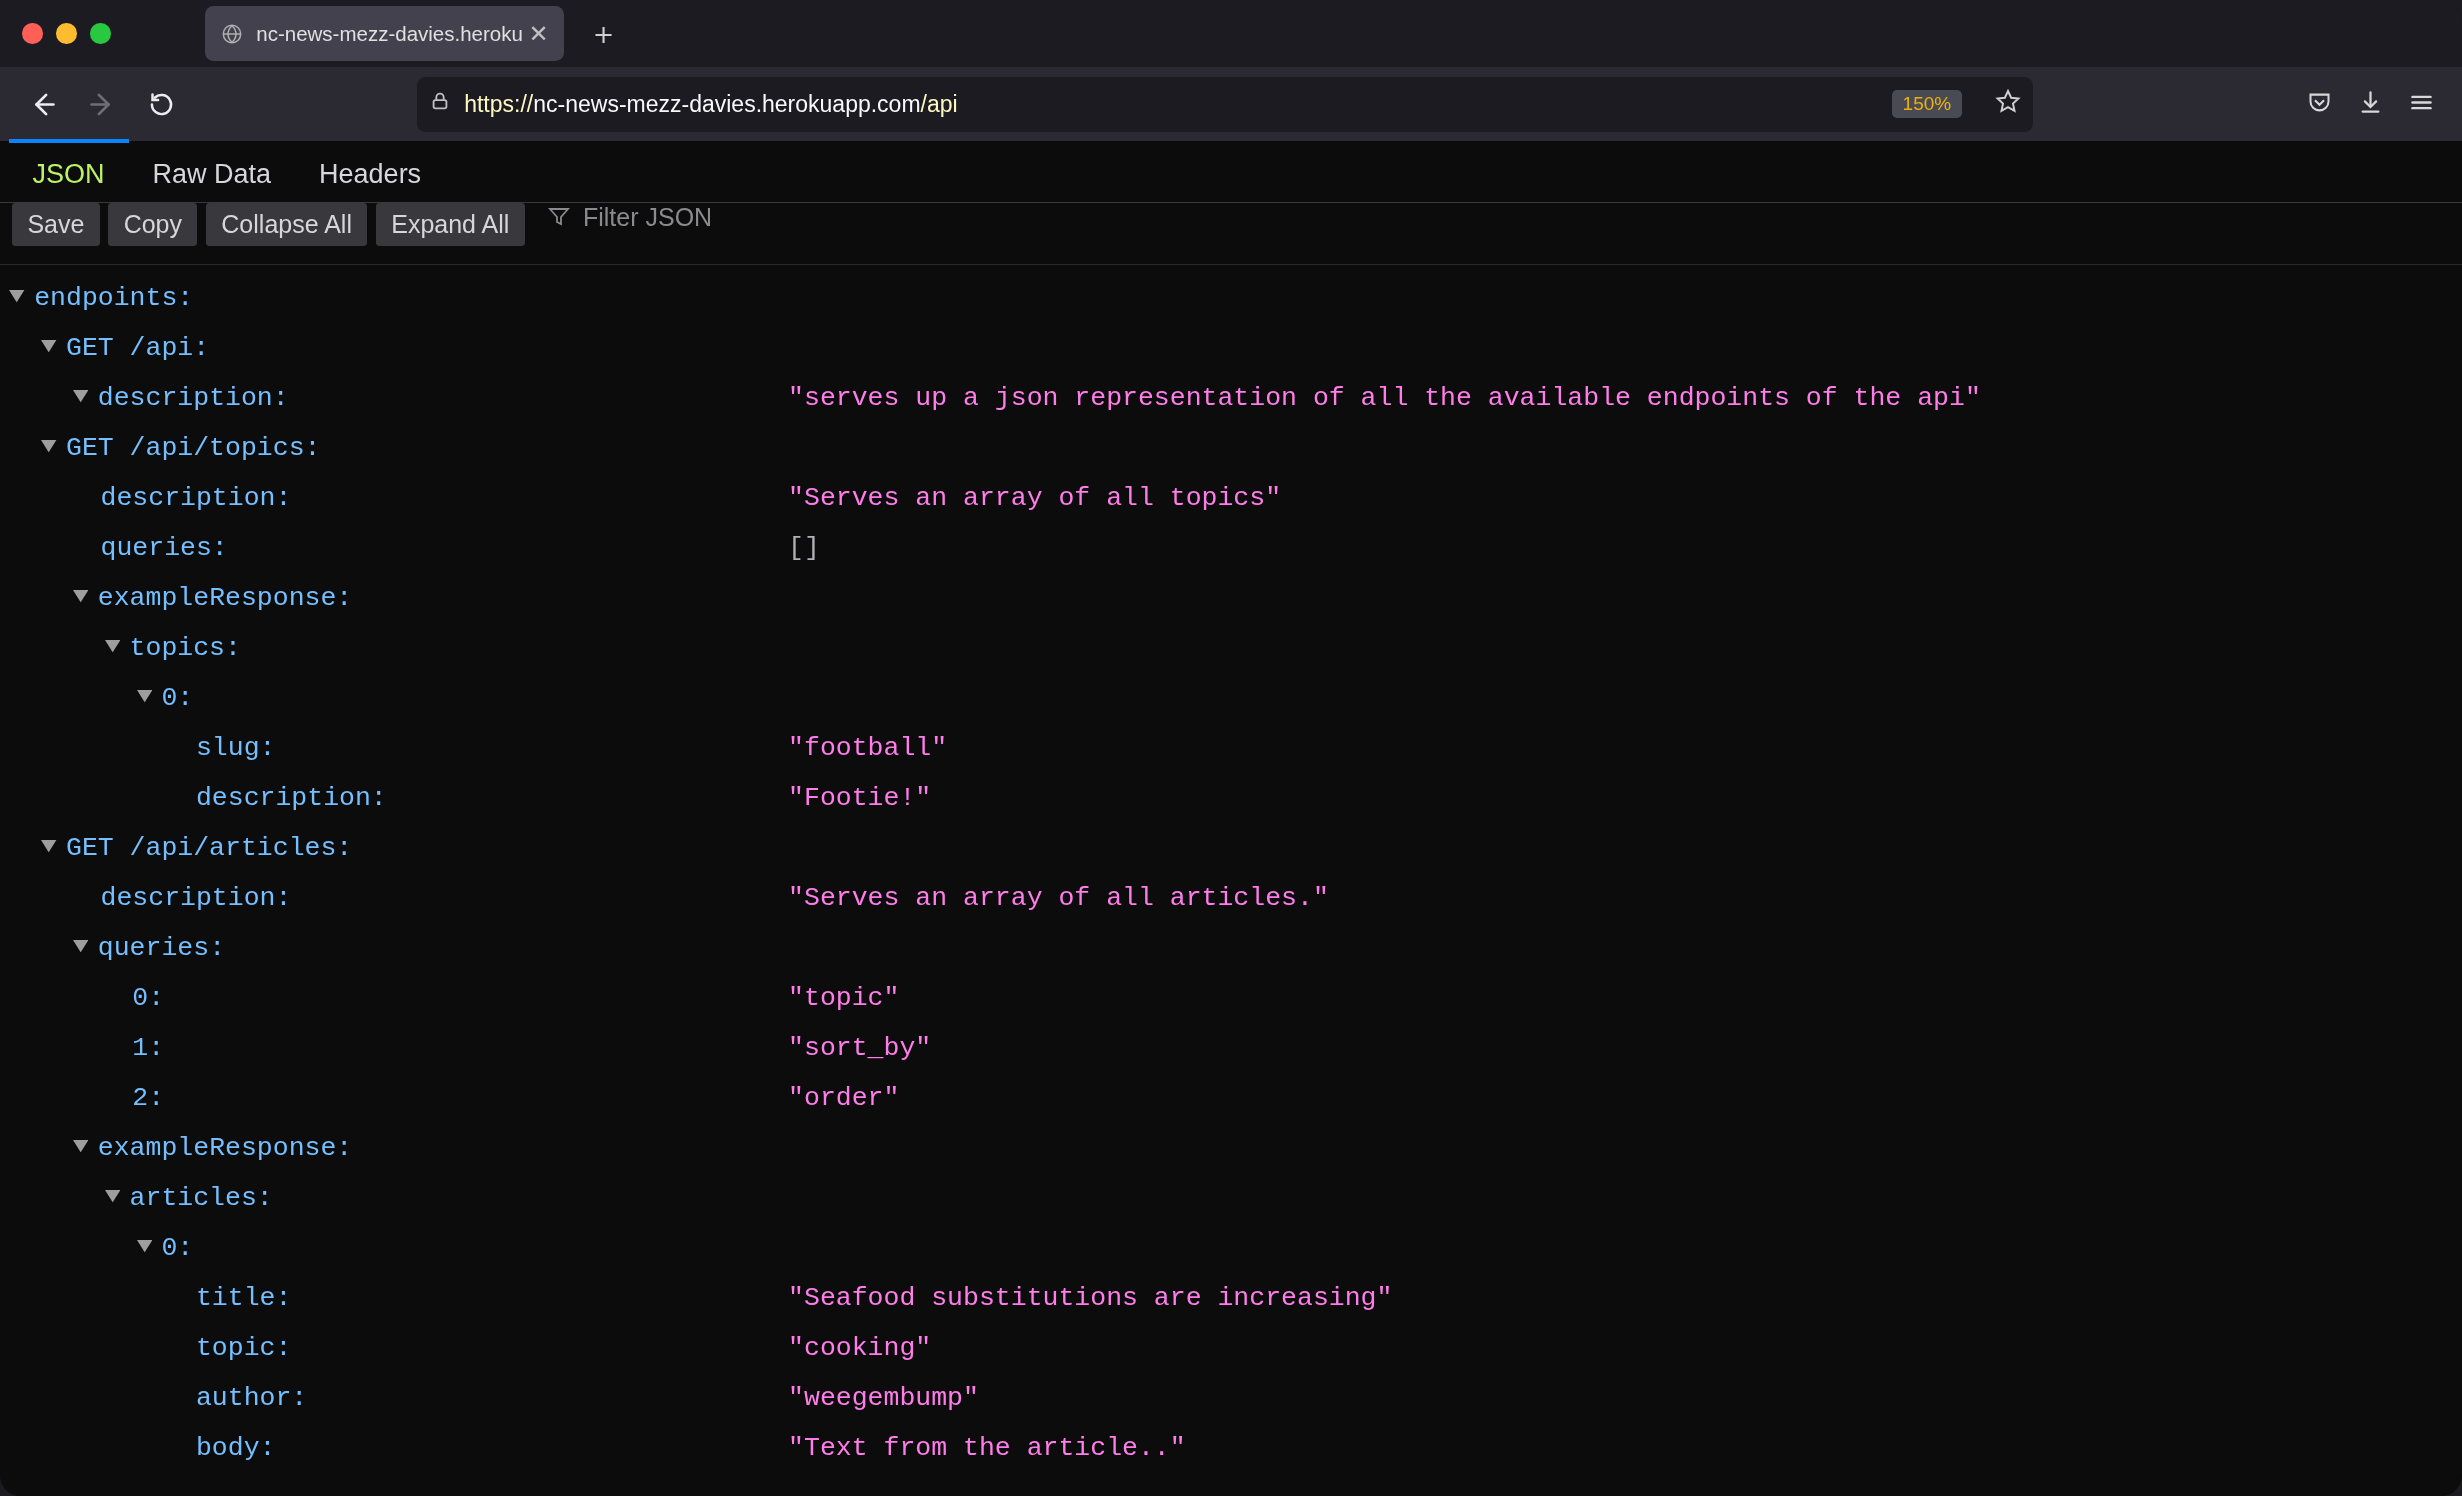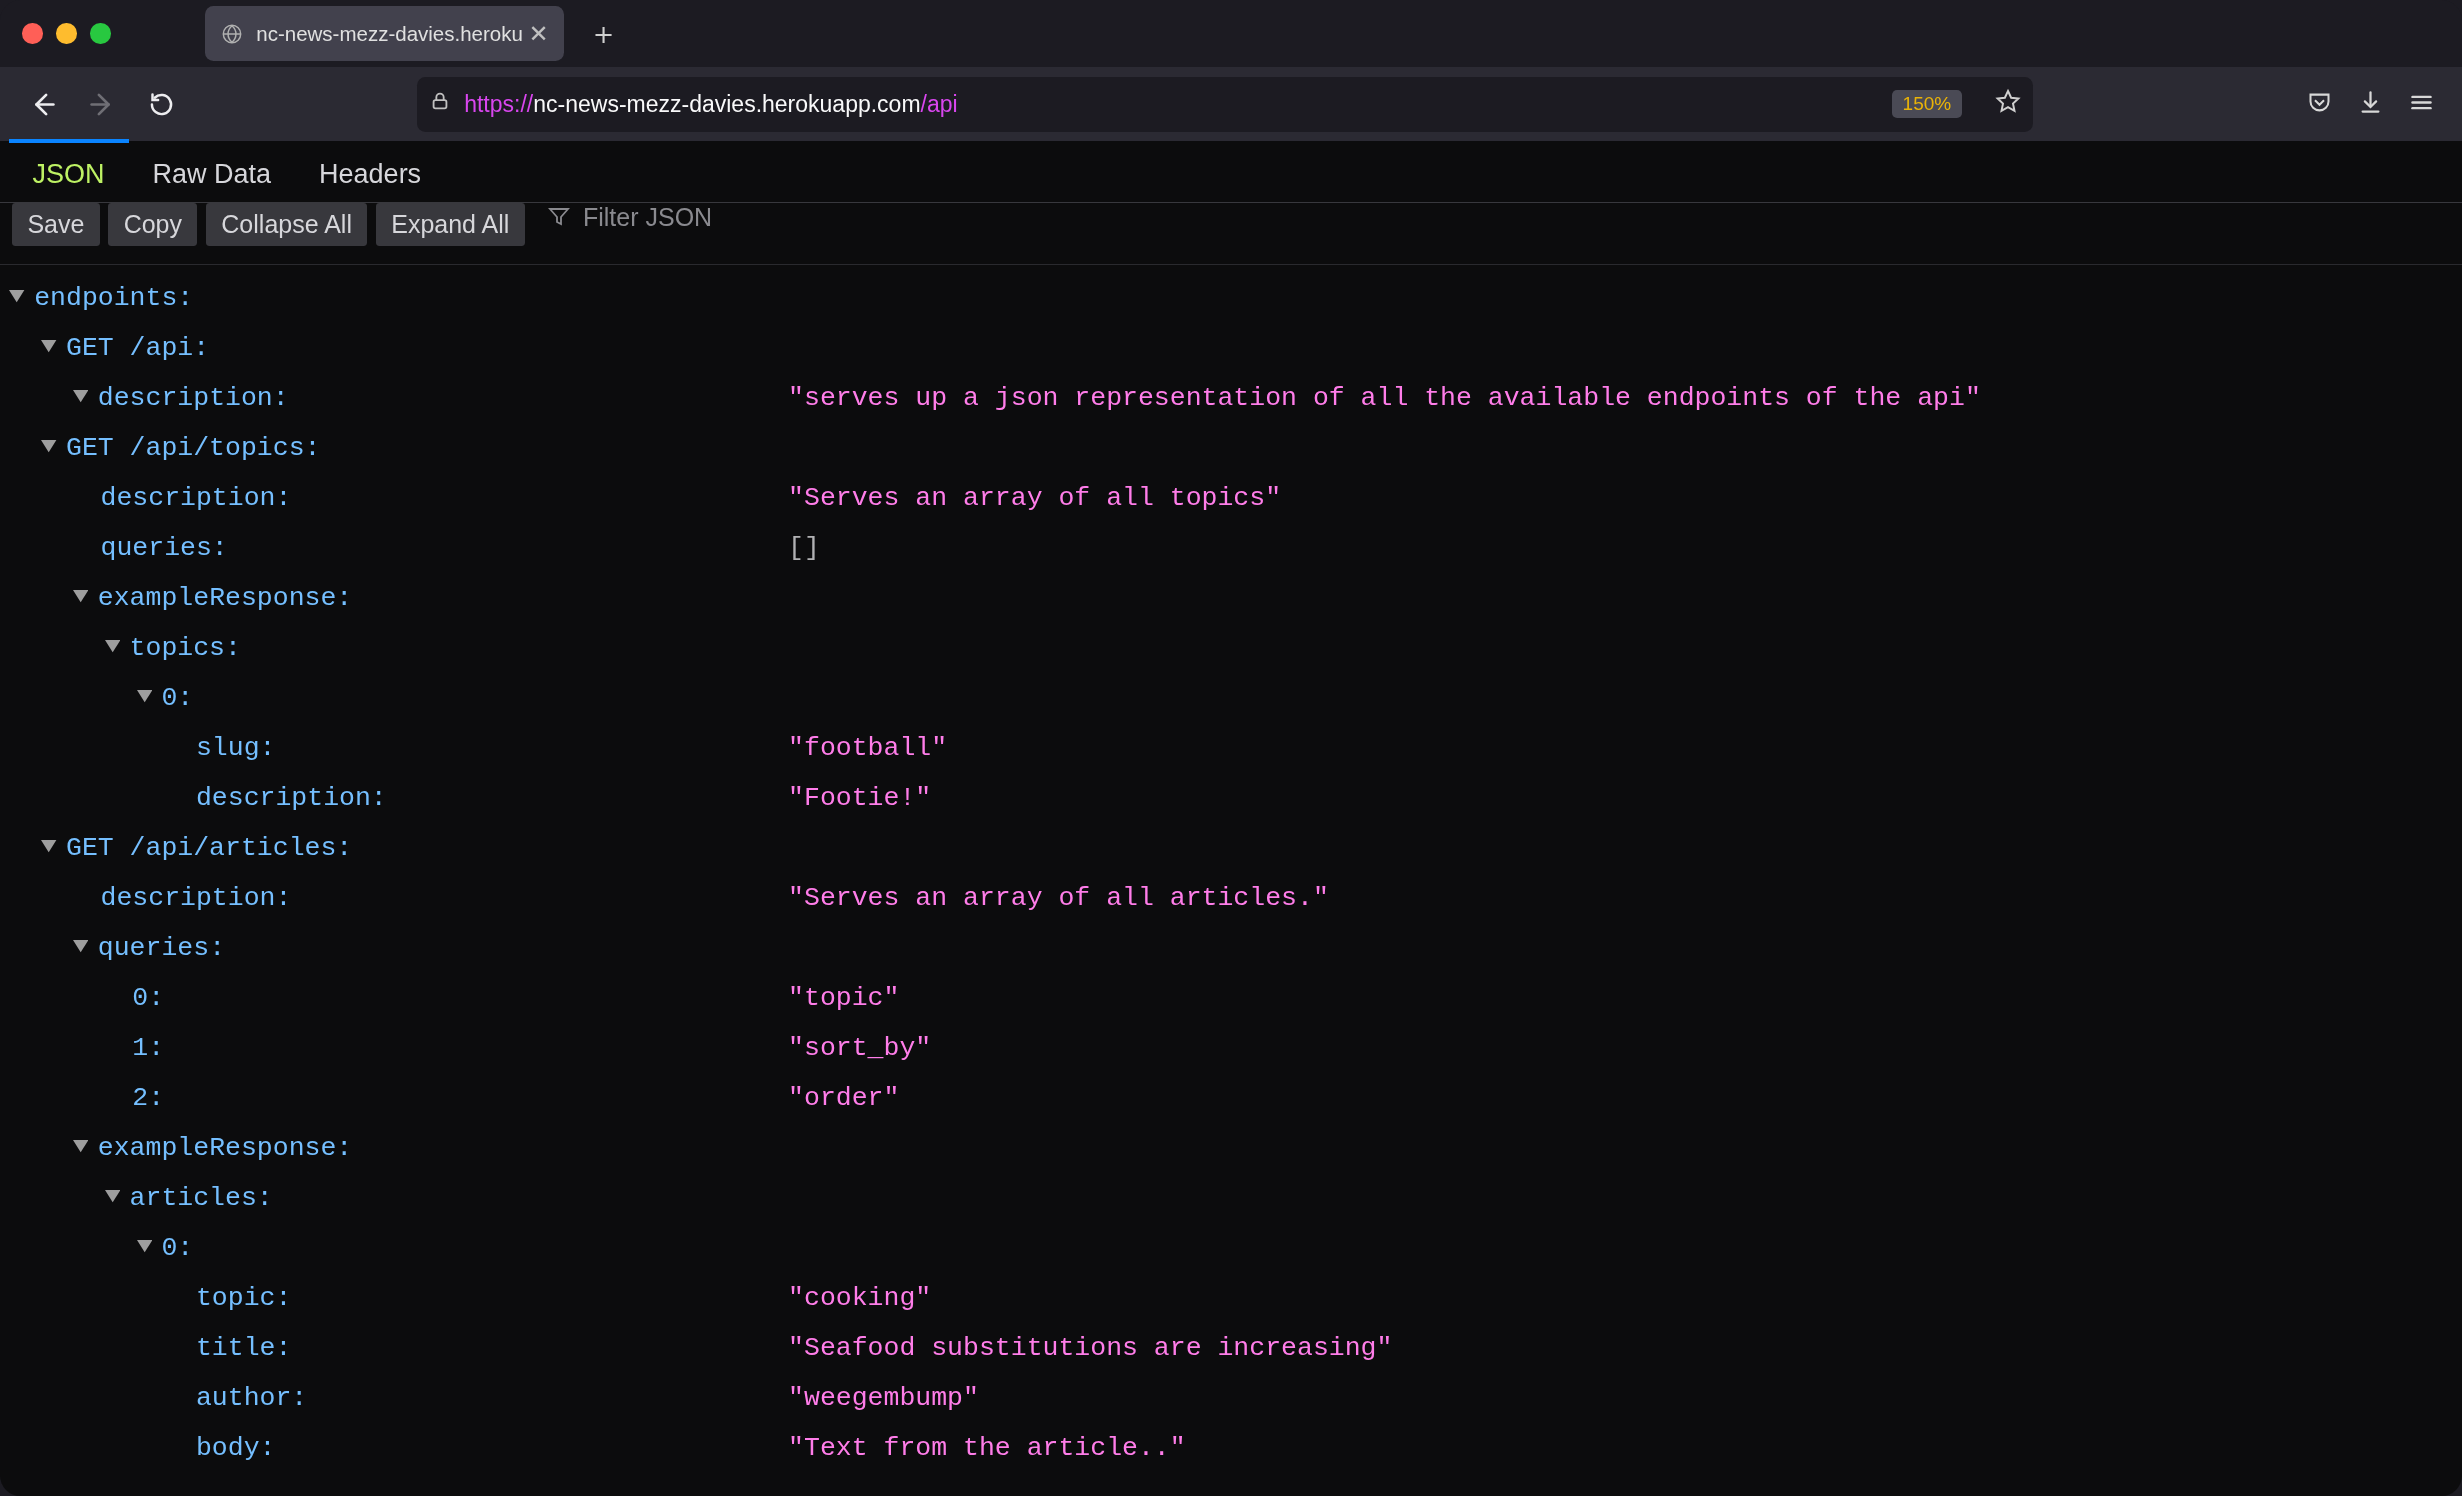--- a/index.html
+++ b/index.html
@@ -16,21 +16,21 @@
   .tab .title{flex:1; white-space:nowrap; overflow:hidden;}
   .tab .close{color:#c0c0c0; font-size:24px; margin-left:6.8px;}
   .newtab{color:#d0d0d0; font-size:31px; margin-left:24px; font-weight:300;}
 
   .navbar { height:74px; background:#2b2a33; display:flex; align-items:center; padding:0 17px; gap:8.5px;}
   .navbtn { width:51px; height:51px; display:flex; align-items:center; justify-content:center; color:#ededf0; border-radius:6.8px;}
   .navbtn.disabled{opacity:.35;}
   .urlbar { flex:0 0 auto; margin-left:221px; height:55px; background:#1c1b22; border-radius:8.5px; display:flex; align-items:center; padding:0 12px; color:#c8c8c8; font-size:23px; width:1616px; }
   .urlbar .lock{margin-right:13.7px; color:#b8b8b8;}
   .urlbar .domain{color:#f9f9fa;}
-  .urlbar .path{color:#d946ef;}
+  .urlbar .path{color:#fef9c3;}
   .urlbar .spacer{flex:1;}
   .zoom-badge{background:#4a4a55; color:#eab308; font-size:19px; padding:3.4px 10.3px; border-radius:5.1px; margin-right:33px;}
   .star{color:#d0d0d0;}
   .right-icons{margin-left:auto; display:flex; gap:24px; padding-right:10.3px;}
   .right-icons .ic{color:#d8d8d8;}
 
   
   .view-tabs{height:62px; background:#0c0c0d; display:flex; align-items:flex-end; padding:0 8.5px; border-bottom:0.9px solid #38383d;}
   .vtab{color:#d7d7db; font-size:27px; padding:12px 24px 12px; position:relative; cursor:pointer;}
   .vtab.active{color:#bef264;}
@@ -271,30 +271,30 @@
           </svg></span><span class="key">articles:</span></span>
   </div>
 
   <div class="row">
     <span class="keycol">&nbsp;&nbsp;&nbsp;&nbsp;&nbsp;&nbsp;&nbsp;&nbsp;<span class="toggle"><svg width="15.4" height="15.4" viewBox="0 0 10 10">
             <polygon points="0,0 10,0 5,8"></polygon>
           </svg></span><span class="key">0:</span></span>
   </div>
 
   <div class="row">
+    <span class="keycol">&nbsp;&nbsp;&nbsp;&nbsp;&nbsp;&nbsp;&nbsp;&nbsp;&nbsp;&nbsp;&nbsp;&nbsp;<span class="key">title:</span></span>
+    <span class="valcol val">"Seafood substitutions are increasing"</span>
+  </div>
+
+  <div class="row">
     <span class="keycol">&nbsp;&nbsp;&nbsp;&nbsp;&nbsp;&nbsp;&nbsp;&nbsp;&nbsp;&nbsp;&nbsp;&nbsp;<span class="key">topic:</span></span>
     <span class="valcol val">"cooking"</span>
   </div>
 
   <div class="row">
-    <span class="keycol">&nbsp;&nbsp;&nbsp;&nbsp;&nbsp;&nbsp;&nbsp;&nbsp;&nbsp;&nbsp;&nbsp;&nbsp;<span class="key">title:</span></span>
-    <span class="valcol val">"Seafood substitutions are increasing"</span>
-  </div>
-
-  <div class="row">
     <span class="keycol">&nbsp;&nbsp;&nbsp;&nbsp;&nbsp;&nbsp;&nbsp;&nbsp;&nbsp;&nbsp;&nbsp;&nbsp;<span class="key">author:</span></span>
     <span class="valcol val">"weegembump"</span>
   </div>
 
   <div class="row">
     <span class="keycol">&nbsp;&nbsp;&nbsp;&nbsp;&nbsp;&nbsp;&nbsp;&nbsp;&nbsp;&nbsp;&nbsp;&nbsp;<span class="key">body:</span></span>
     <span class="valcol val">"Text from the article.."</span>
   </div>
 
 </div>

